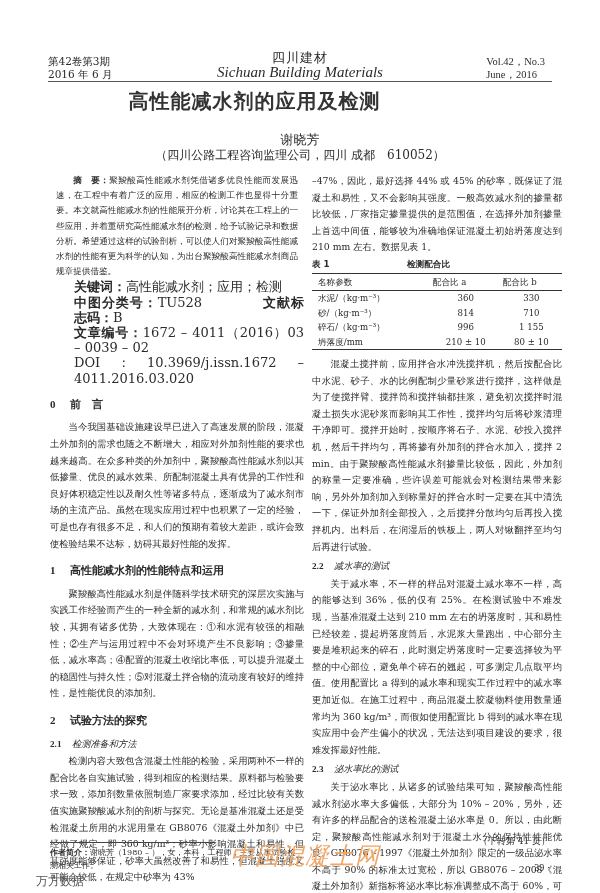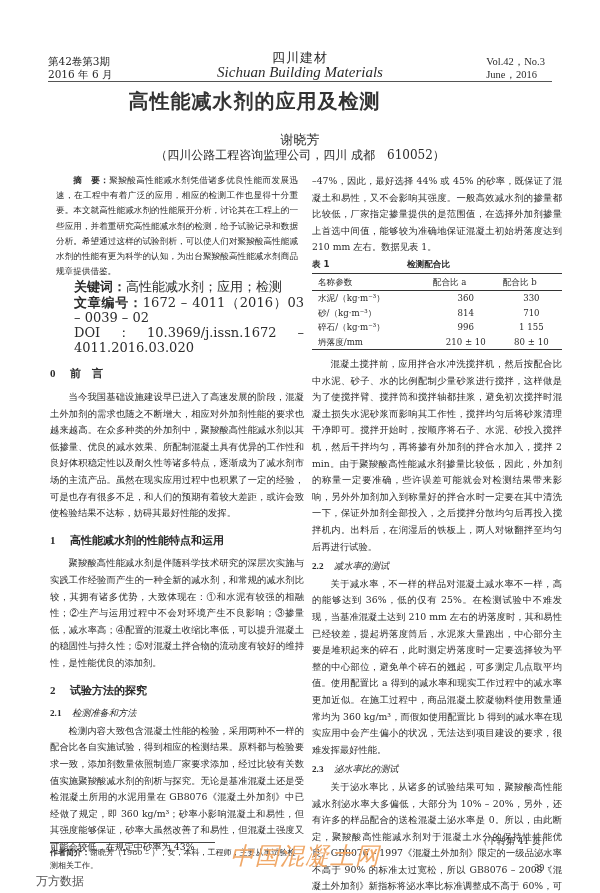--- a/index.html
+++ b/index.html
@@ -64,20 +64,21 @@
 </div>
 
 <div class="title">高性能减水剂的应用及检测</div>
 <div class="author">谢晓芳</div>
 <div class="affil">（四川公路工程咨询监理公司，四川 成都　610052）</div>
 
 <div class="col col-l">
   <p class="abs ind"><b>摘　要：</b><span>聚羧酸高性能减水剂凭借诸多优良性能而发展迅速，在工程中有着广泛的应用，相应的检测工作也显得十分重要。本文就高性能减水剂的性能展开分析，讨论其在工程上的一些应用，并着重研究高性能减水剂的检测，给予试验记录和数据分析。希望通过这样的试验剖析，可以使人们对聚羧酸高性能减水剂的性能有更为科学的认知，为出台聚羧酸高性能减水剂商品规章提供借鉴。</span></p>
   <div class="meta">
     <div><b>关键词：</b><span>高性能减水剂；应用；检测</span></div>
+    <div><b>中图分类号：</b><span>TU528</span><span style="display:inline-block;width:60px"></span><b>文献标志码：</b><span>B</span></div>
     <div><b>文章编号：</b><span>1672 – 4011（2016）03 – 0039 – 02</span></div>
     <div><span>DOI：</span><span>10.3969/j.issn.1672 – 4011.2016.03.020</span></div>
   </div>
 
   <div class="h1"><span class="num">0</span><span>前　言</span></div>
   <p class="ind">当今我国基础设施建设早已进入了高速发展的阶段，混凝土外加剂的需求也随之不断增大，相应对外加剂性能的要求也越来越高。在众多种类的外加剂中，聚羧酸高性能减水剂以其低掺量、优良的减水效果、所配制混凝土具有优异的工作性和良好体积稳定性以及耐久性等诸多特点，逐渐成为了减水剂市场的主流产品。虽然在现实应用过程中也积累了一定的经验，可是也存有很多不足，和人们的预期有着较大差距，或许会致使检验结果不达标，妨碍其最好性能的发挥。</p>
 
   <div class="h1"><span class="num">1</span><span>高性能减水剂的性能特点和运用</span></div>
   <p class="ind">聚羧酸高性能减水剂是伴随科学技术研究的深层次实施与实践工作经验而产生的一种全新的减水剂，和常规的减水剂比较，其拥有诸多优势，大致体现在：①和水泥有较强的相融性；②生产与运用过程中不会对环境产生不良影响；③掺量低，减水率高；④配置的混凝土收缩比率低，可以提升混凝土的稳固性与持久性；⑤对混凝土拌合物的流动度有较好的维持性，是性能优良的添加剂。</p>
 

